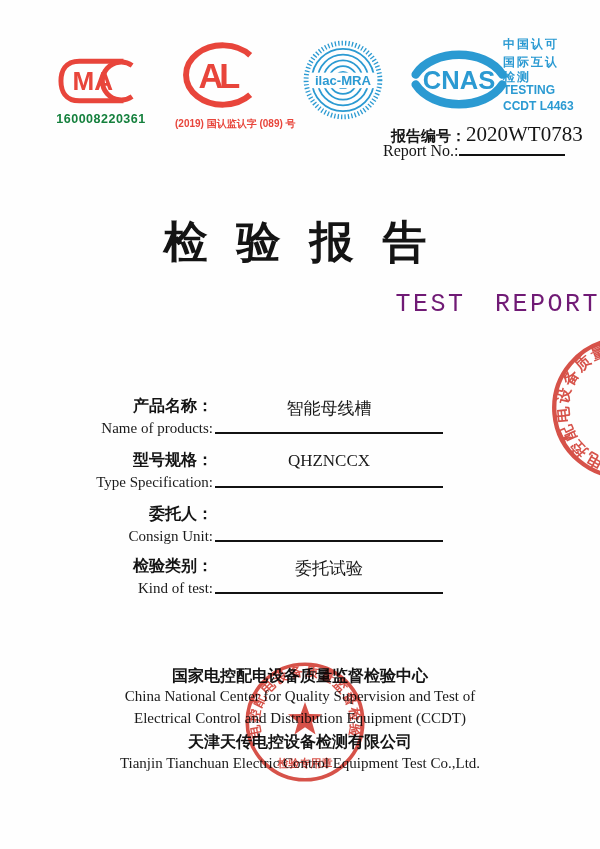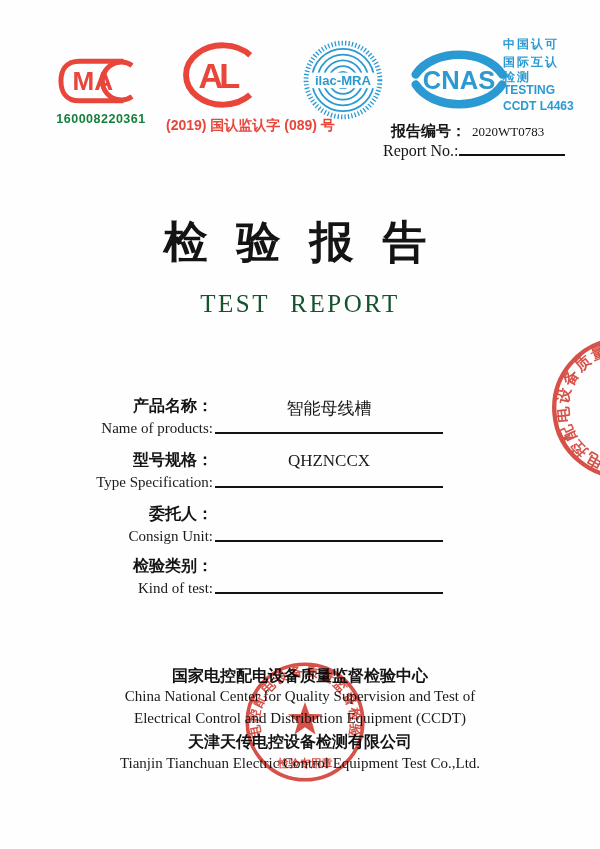--- a/index.html
+++ b/index.html
@@ -8,44 +8,44 @@
     background:#fefefe;overflow:hidden;
     font-family:"Liberation Sans","DejaVu Sans",sans-serif;
     color:#161616;
   }
   .abs{position:absolute;}
 
   .cma{left:56px;top:56px;width:90px;text-align:center;}
   .cma-number{margin-top:2px;font-size:12.5px;font-weight:bold;letter-spacing:0.5px;color:#15803d;white-space:nowrap;}
 
   .al{left:166px;top:40px;width:112px;text-align:center;}
-  .al-caption{margin-top:3px;font-size:14px;font-weight:bold;color:#e8453b;white-space:nowrap;}
+  .al-caption{margin-top:3px;font-size:10px;font-weight:bold;color:#e8453b;white-space:nowrap;margin-left:9px;}
 
   .ilac{left:302px;top:39px;}
 
   .cnas-logo{left:409px;top:44px;}
 
   .cnas-text{left:503px;top:35px;line-height:18px;font-weight:bold;color:#2b9ad2;font-size:12px;white-space:nowrap;}
   .cnas-text .cn{letter-spacing:2px;}
   .cnas-text .tight{line-height:13px;}
 
   
   .rn-row1{left:391px;top:122px;white-space:nowrap;}
   .rn-cn{font-size:15px;font-weight:bold;}
-  .rn-val{font-family:"Liberation Serif","DejaVu Serif",serif;font-size:13px;margin-left:6px;}
+  .rn-val{font-family:"Liberation Serif","DejaVu Serif",serif;font-size:21px;}
   .rn-row2{left:383px;top:141px;white-space:nowrap;font-family:"Liberation Serif","DejaVu Serif",serif;font-size:16px;}
   .rn-line{display:inline-block;width:106px;height:13px;border-bottom:2px solid #111;}
 
   
   .title-cn{left:0;top:213px;width:100%;text-align:center;
     font-size:44px;font-weight:bold;letter-spacing:29px;padding-left:19px;box-sizing:border-box;
     color:#141414;}
-  .title-en{left:0;top:290px;width:100%;text-align:center;
-    font-family:Liberation Serif, serif;font-size:25px;
-    letter-spacing:2.5px;word-spacing:12px;color:#14532d;}
+  .title-en{left:0;top:290px;width:100%;text-align:right;
+    font-family:Liberation Mono, monospace;font-size:25px;
+    letter-spacing:2.5px;word-spacing:12px;color:#701a75;}
 
   
   .frow{position:absolute;left:0;width:600px;height:46px;}
   .flabel{position:absolute;right:387px;top:0;text-align:right;white-space:nowrap;}
   .flabel .cn{font-size:16px;font-weight:bold;color:#141414;}
   .flabel .en{font-family:"Liberation Serif","DejaVu Serif",serif;font-size:15px;margin-top:3px;color:#1a1a1a;}
   .fline{position:absolute;left:215px;top:36px;width:228px;border-bottom:2px solid #131313;}
   .fvalue{position:absolute;left:215px;top:1px;width:228px;text-align:center;
     font-family:"Liberation Serif","DejaVu Serif",serif;font-size:17px;color:#1a1a1a;white-space:nowrap;}
 
@@ -150,20 +150,21 @@
       <div class="en">Consign Unit:</div>
     </div>
     <div class="fline"></div>
   </div>
 
   <div class="frow" style="top:556px">
     <div class="flabel">
       <div class="cn">检验类别：</div>
       <div class="en">Kind of test:</div>
     </div>
+    <div class="fvalue">委托试验</div>
     <div class="fline"></div>
   </div>
 
   <div class="abs foot cnb" style="top:666px">国家电控配电设备质量监督检验中心</div>
   <div class="abs foot ens" style="top:688px">China National Center for Quality Supervision and Test of</div>
   <div class="abs foot ens" style="top:710px">Electrical Control and Distribution Equipment (CCDT)</div>
   <div class="abs foot cnb" style="top:732px">天津天传电控设备检测有限公司</div>
   <div class="abs foot ens" style="top:755px">Tianjin Tianchuan Electric Control Equipment Test Co.,Ltd.</div>
 
   <svg class="abs seal seal-center" width="126" height="126" viewBox="0 0 120 120">

